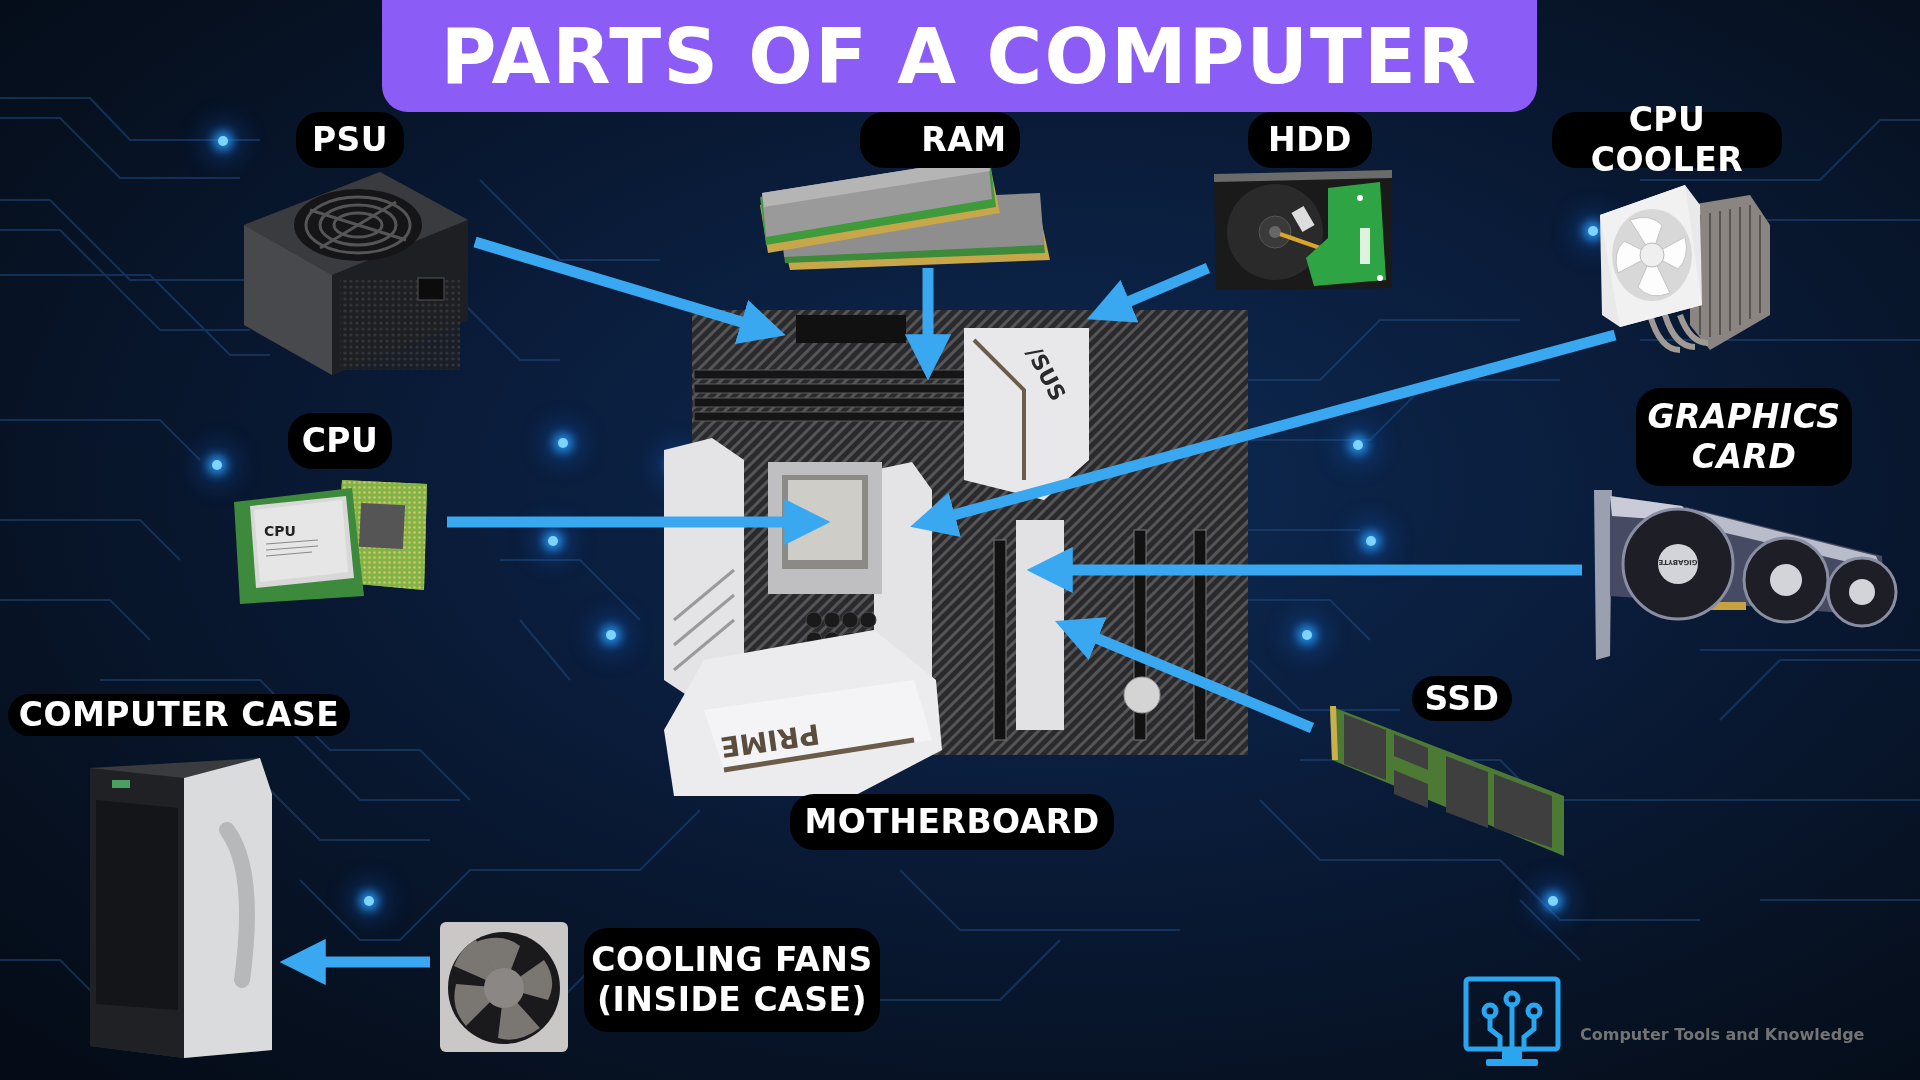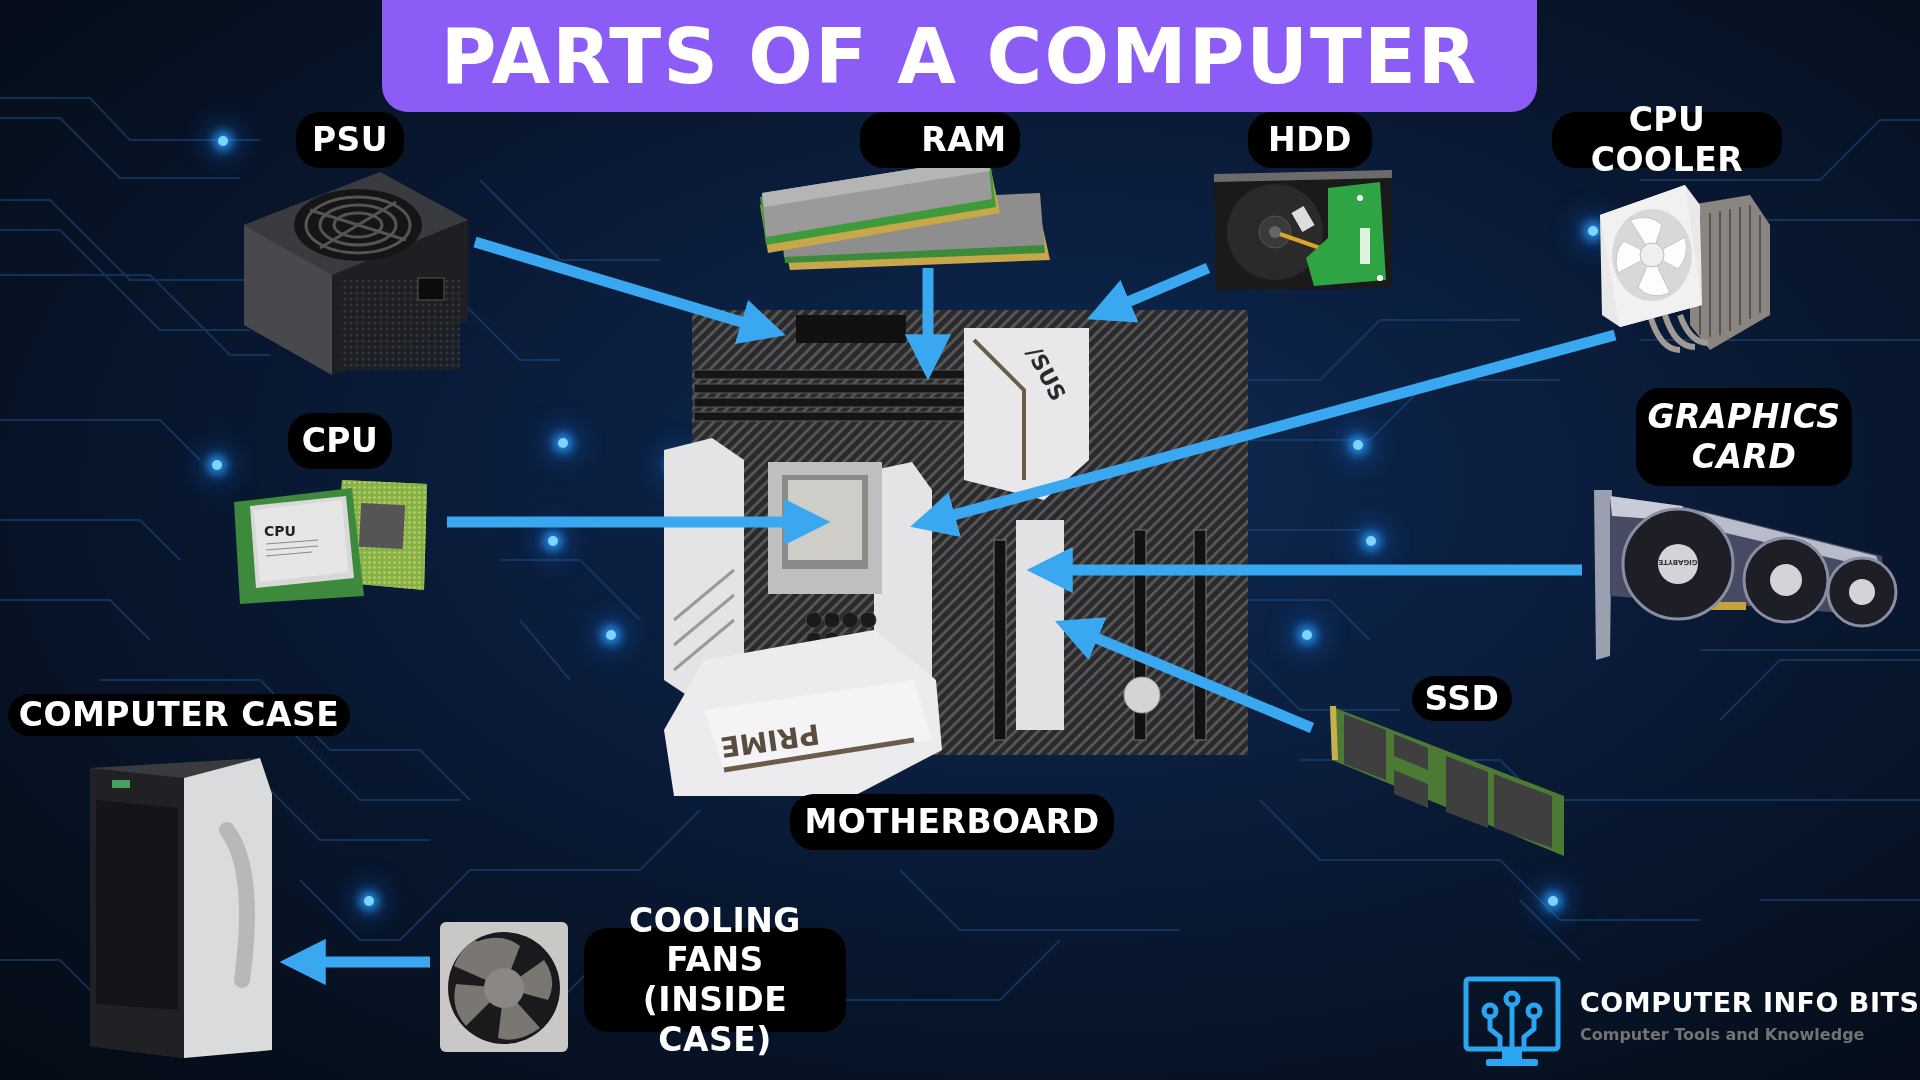--- a/index.html
+++ b/index.html
@@ -333,34 +333,33 @@
 </div>
 <div class="label" style="left:8px;top:694px;width:342px;height:42px;font-size:33px;">
   <span>COMPUTER CASE</span>
 </div>
 <div class="label" style="left:1412px;top:676px;width:100px;height:45px;font-size:33px;">
   <span>SSD</span>
 </div>
 <div class="label" style="left:790px;top:794px;width:324px;height:56px;font-size:33px;">
   <span>MOTHERBOARD</span>
 </div>
-<div class="label" style="left:584px;top:928px;width:262px;height:104px;font-size:33px;">
+<div class="label" style="left:584px;top:928px;width:296px;height:104px;font-size:33px;">
   <span>COOLING FANS
 (INSIDE CASE)</span>
 </div>
 
 <div class="brand">
   <svg class="abs" style="left:0;top:0;" width="100" height="95" viewBox="0 0 100 95">
     <g stroke="#2aa6f0" stroke-width="5" fill="none" stroke-linecap="round">
       <rect x="4" y="4" width="92" height="70" rx="3"></rect>
       <circle cx="50" cy="24" r="6"></circle>
       <circle cx="28" cy="36" r="6"></circle>
       <circle cx="72" cy="36" r="6"></circle>
       <line x1="50" y1="30" x2="50" y2="74"></line>
       <path d="M28 42 V54 L38 62 V74"></path>
       <path d="M72 42 V54 L62 62 V74"></path>
     </g>
     <rect x="40" y="74" width="20" height="10" fill="#2aa6f0"></rect>
     <rect x="24" y="84" width="52" height="7" rx="2" fill="#2aa6f0"></rect>
   </svg>
-  <div class="brand-name">COMPUTER INFO BITS</div>
   <div class="brand-tag">Computer Tools and Knowledge</div>
 </div>
 
 </body></html>

